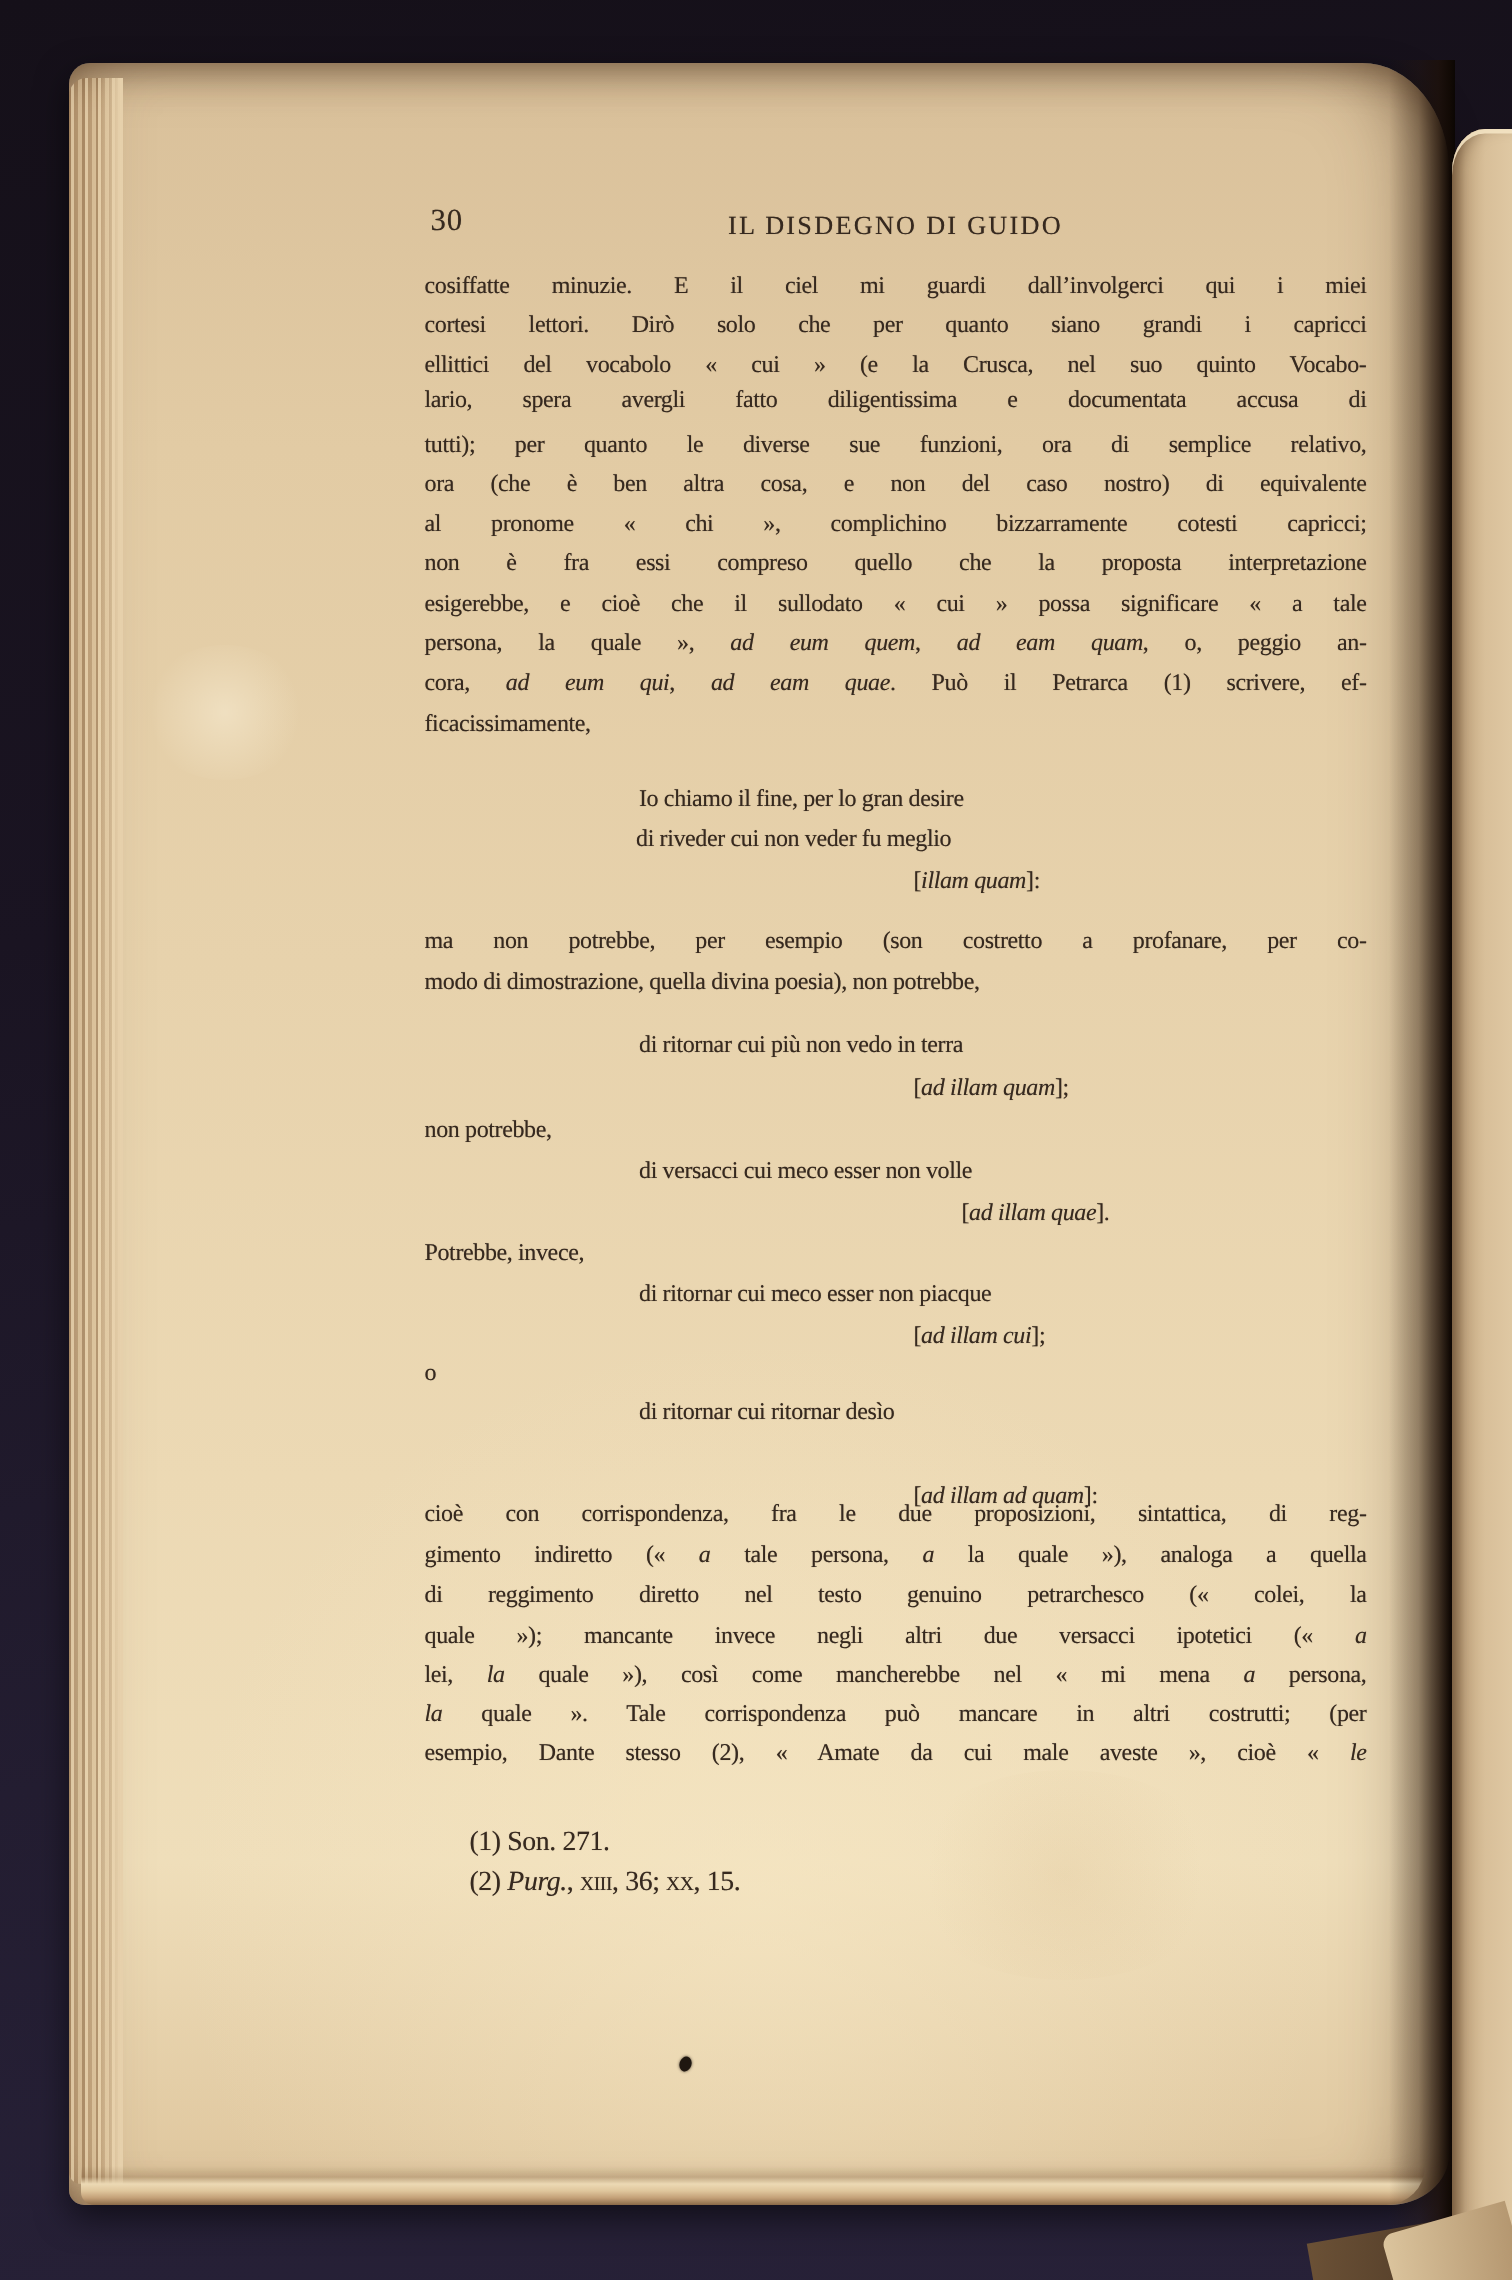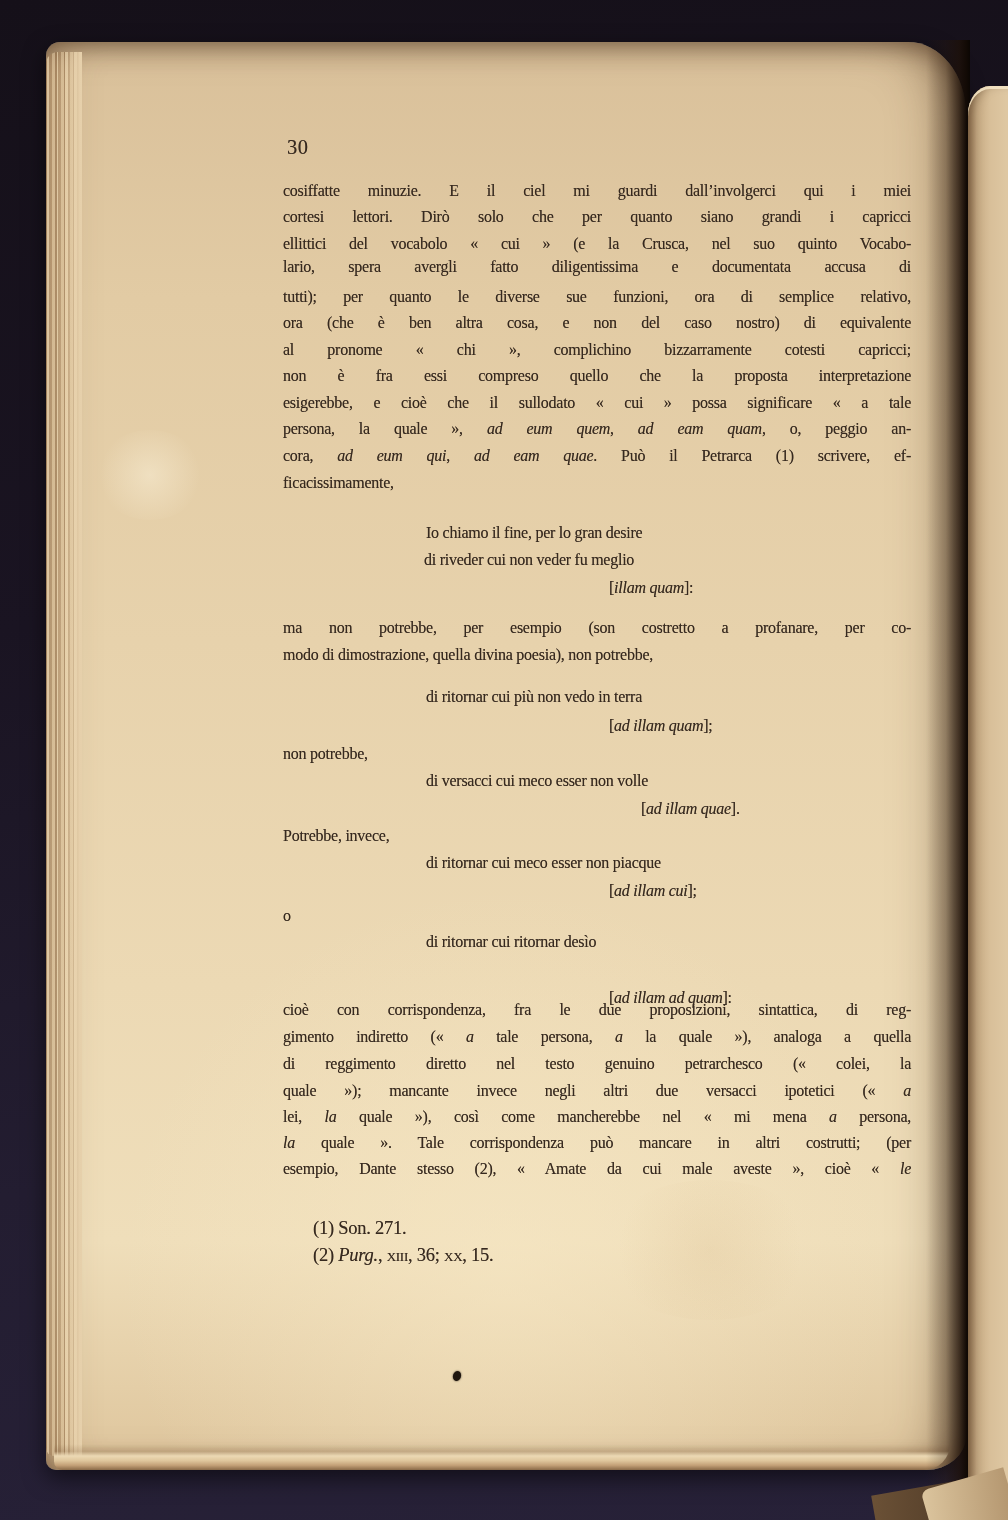--- a/index.html
+++ b/index.html
@@ -81,20 +81,21 @@
 
 <div id="scene">
   <div class="page"></div>
   <div class="edge-left"></div>
   <div class="edge-bottom"></div>
   <div class="stain stain-a"></div>
   <div class="stain stain-b"></div>
 
   <div class="content">
     <div class="tl pageno">30</div>
+    <div class="tl title">IL DISDEGNO DI GUIDO</div>
     <div id="lines">
         <div class="tl just" style="left: 283px; top: 182px; width: 628px;"><span>cosiffatte minuzie. E il ciel mi guardi dall’involgerci qui i miei</span></div>
         <div class="tl just" style="left: 283px; top: 208px; width: 628px;"><span>cortesi lettori. Dirò solo che per quanto siano grandi i capricci</span></div>
         <div class="tl just" style="left: 283px; top: 235px; width: 628px;"><span>ellittici del vocabolo « cui » (e la Crusca, nel suo quinto Vocabo-</span></div>
         <div class="tl just" style="left: 283px; top: 258px; width: 628px;"><span>lario, spera avergli fatto diligentissima e documentata accusa di</span></div>
         <div class="tl just" style="left: 283px; top: 288px; width: 628px;"><span>tutti); per quanto le diverse sue funzioni, ora di semplice relativo,</span></div>
         <div class="tl just" style="left: 283px; top: 314px; width: 628px;"><span>ora (che è ben altra cosa, e non del caso nostro) di equivalente</span></div>
         <div class="tl just" style="left: 283px; top: 341px; width: 628px;"><span>al pronome « chi », complichino bizzarramente cotesti capricci;</span></div>
         <div class="tl just" style="left: 283px; top: 367px; width: 628px;"><span>non è fra essi compreso quello che la proposta interpretazione</span></div>
         <div class="tl just" style="left: 283px; top: 394px; width: 628px;"><span>esigerebbe, e cioè che il sullodato « cui » possa significare « a tale</span></div>

